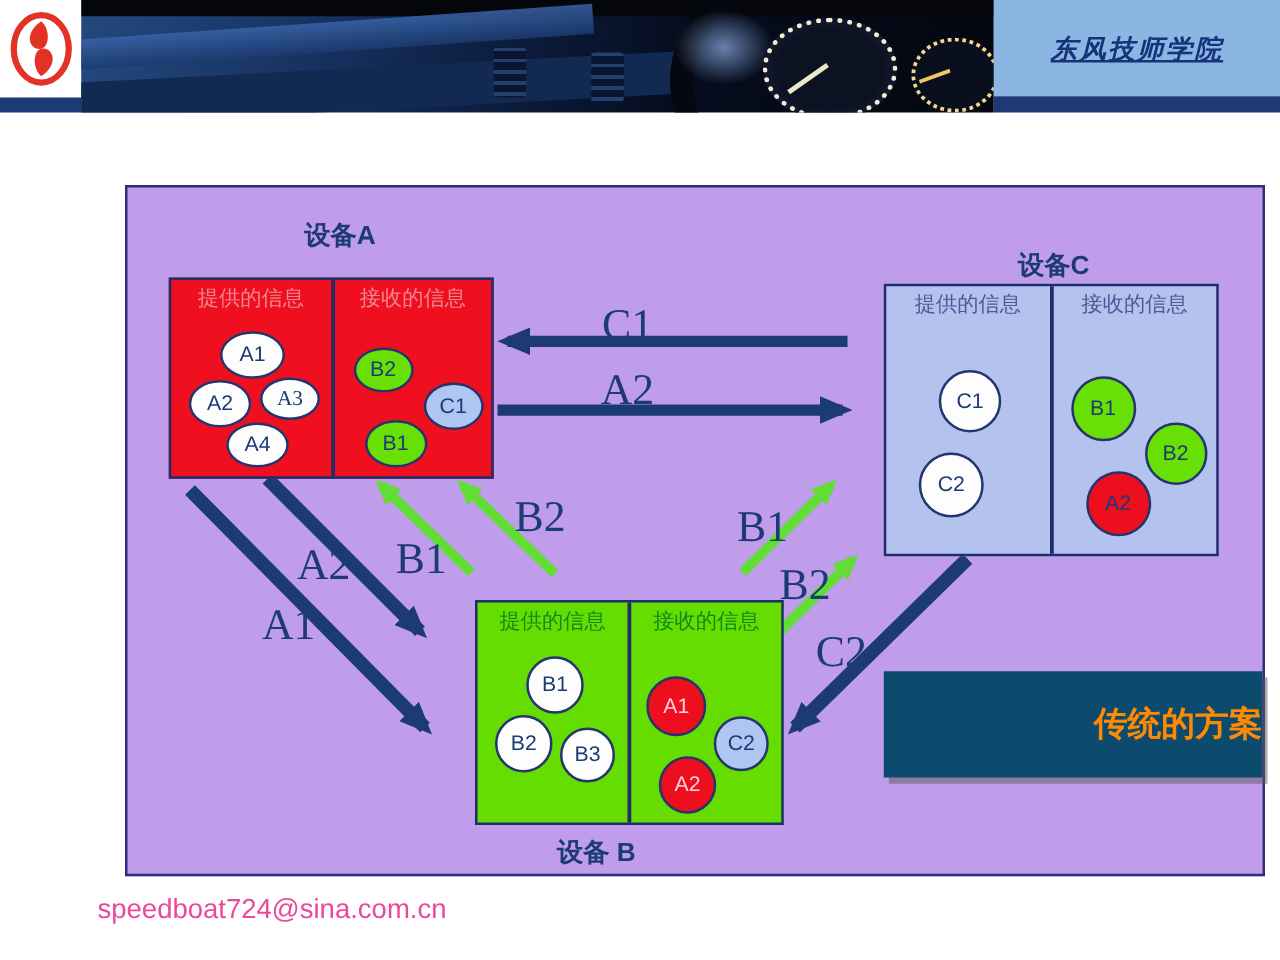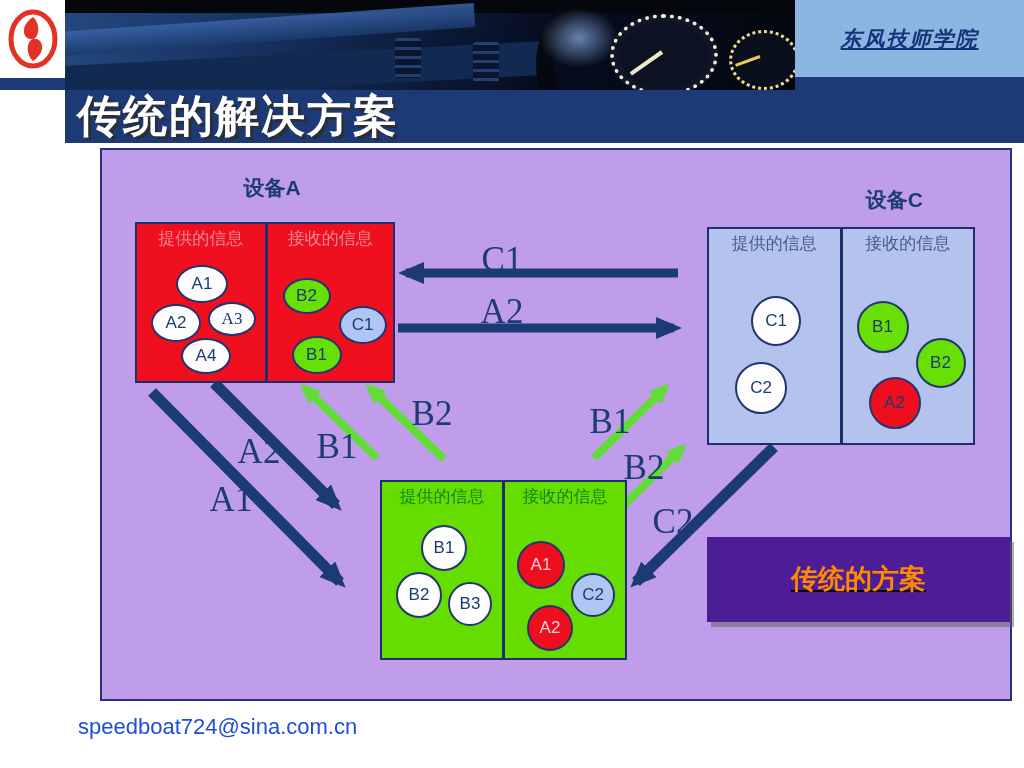--- a/index.html
+++ b/index.html
@@ -61,25 +61,25 @@
        font-size:17px;color:#1c3a74;background:#fdfdfd;z-index:7;}
   .msg.green{background:#68e006;}
   .msg.peri{background:#b0c6f2;}
   .msg.red{background:#ee0f1e;}
   .msg.light-text{color:#ffd0da;}
 
   .arrow-label{position:absolute;z-index:5;width:80px;text-align:center;
                font-family:"Liberation Serif",serif;font-size:35px;color:#1c3a74;}
 
   .note-box{position:absolute;left:605px;top:387px;width:303px;height:85px;z-index:10;
-            background:#4c1d95;box-shadow:4px 5px 0 rgba(90,90,90,.5);
-            display:flex;flex-direction:column;align-items:center;justify-content:center;text-decoration:underline;}
+            background:#0c4a6e;box-shadow:4px 5px 0 rgba(90,90,90,.5);
+            display:flex;flex-direction:column;align-items:flex-end;justify-content:center;}
   .note-line{font-size:27px;font-weight:bold;color:#ff8a00;line-height:1.35;}
 
-  .footer-email{position:absolute;left:78px;top:714px;font-size:22px;color:#1d4ed8;}
+  .footer-email{position:absolute;left:78px;top:714px;font-size:22px;color:#ec4899;}
 </style>
 </head>
 <body>
 
 <div class="slide">
 
   <div class="logo-area">
     <svg width="50" height="64" viewBox="0 0 50 64">
       <ellipse cx="25" cy="32" rx="22" ry="27" fill="none" stroke="#e23226" stroke-width="5"></ellipse>
       <path d="M25 10 C 10 20 16 34 25 32 C 32 30 32 16 25 10 Z" fill="#e23226"></path>
@@ -100,23 +100,20 @@
     <div class="needle1"></div>
     <div class="gauge2"></div>
     <div class="needle2"></div>
   </div>
 
   <div class="school-area">
     <span class="school-name">东风技师学院</span>
   </div>
   <div class="navy-right-strip"></div>
 
-  <div class="title-band">
-    <span class="page-title">传统的解决方案</span>
-  </div>
 
   <svg class="arrow-svg" viewBox="0 0 1024 768">
     <defs>
       <marker id="mNavy" markerUnits="userSpaceOnUse" markerWidth="26" markerHeight="22" refX="18" refY="11" orient="auto">
         <path d="M0,0 L26,11 L0,22 Z" fill="#1c3a74"></path>
       </marker>
       <marker id="mGreen" markerUnits="userSpaceOnUse" markerWidth="20" markerHeight="18" refX="14" refY="9" orient="auto">
         <path d="M0,0 L20,9 L0,18 Z" fill="#61dd35"></path>
       </marker>
     </defs>
@@ -166,21 +163,21 @@
           </div>
         <div class="msg peri" style="left:71px;top:82px;width:48px;height:38px;">
             <span>C1</span>
           </div>
         <div class="msg green" style="left:24px;top:112px;width:50px;height:38px;">
             <span>B1</span>
           </div>
       </div>
     </div>
 
-    <div class="device-name" style="left:661px;top:36px;text-align:right;">设备C</div>
+    <div class="device-name" style="left:661px;top:48px;">设备C</div>
     <div class="dev-box box-c" style="left:605px;top:77px;width:268px;height:218px;">
       <div class="dev-col" style="width:131px;">
         <div class="col-header">提供的信息</div>
         <div class="msg" style="left:42px;top:67px;width:50px;height:50px;">
             <span>C1</span>
           </div>
         <div class="msg" style="left:26px;top:133px;width:52px;height:52px;">
             <span>C2</span>
           </div>
       </div>
@@ -217,20 +214,21 @@
             <span>A1</span>
           </div>
         <div class="msg peri" style="left:66px;top:91px;width:44px;height:44px;">
             <span>C2</span>
           </div>
         <div class="msg red light-text" style="left:22px;top:123px;width:46px;height:46px;">
             <span>A2</span>
           </div>
       </div>
     </div>
+    <div class="device-name" style="left:295px;top:518px;">设备 B</div>
 
     <div class="arrow-label" style="left:360px;top:90px;">C1</div>
     <div class="arrow-label" style="left:360px;top:142px;">A2</div>
     <div class="arrow-label" style="left:290px;top:244px;">B2</div>
     <div class="arrow-label" style="left:195px;top:277px;">B1</div>
     <div class="arrow-label" style="left:117px;top:282px;">A2</div>
     <div class="arrow-label" style="left:89px;top:330px;">A1</div>
     <div class="arrow-label" style="left:468px;top:252px;">B1</div>
     <div class="arrow-label" style="left:502px;top:298px;">B2</div>
     <div class="arrow-label" style="left:531px;top:352px;">C2</div>

